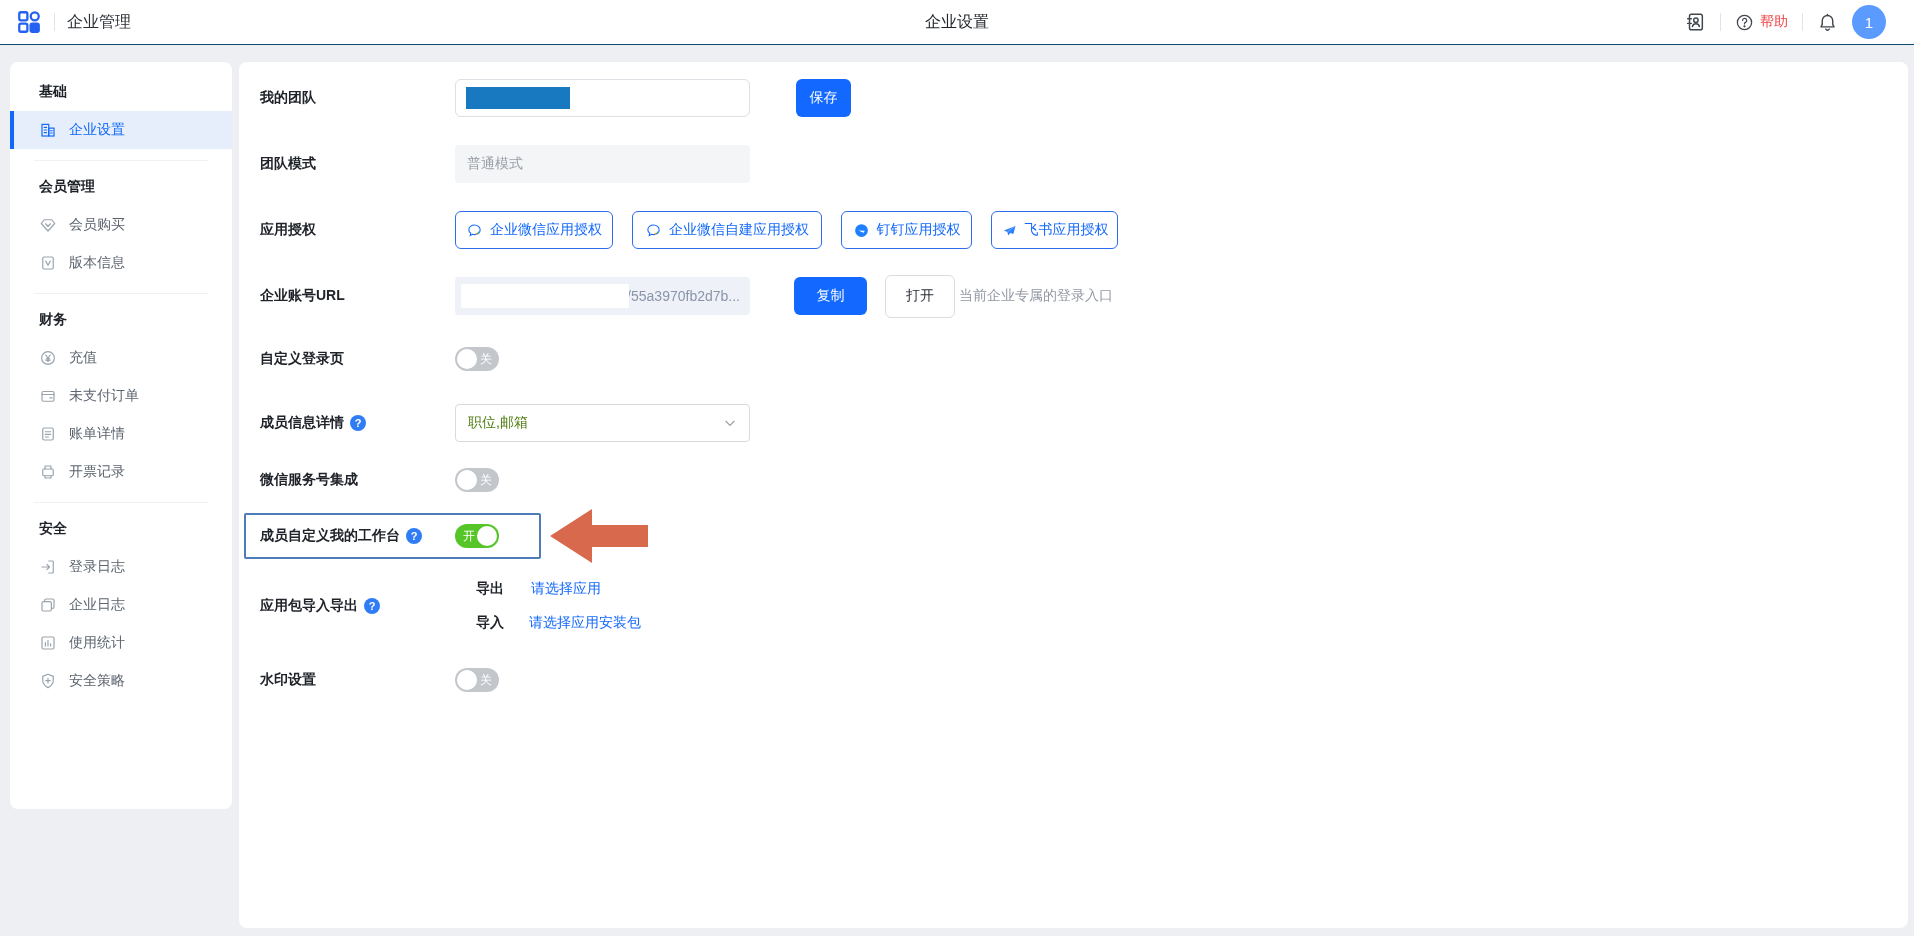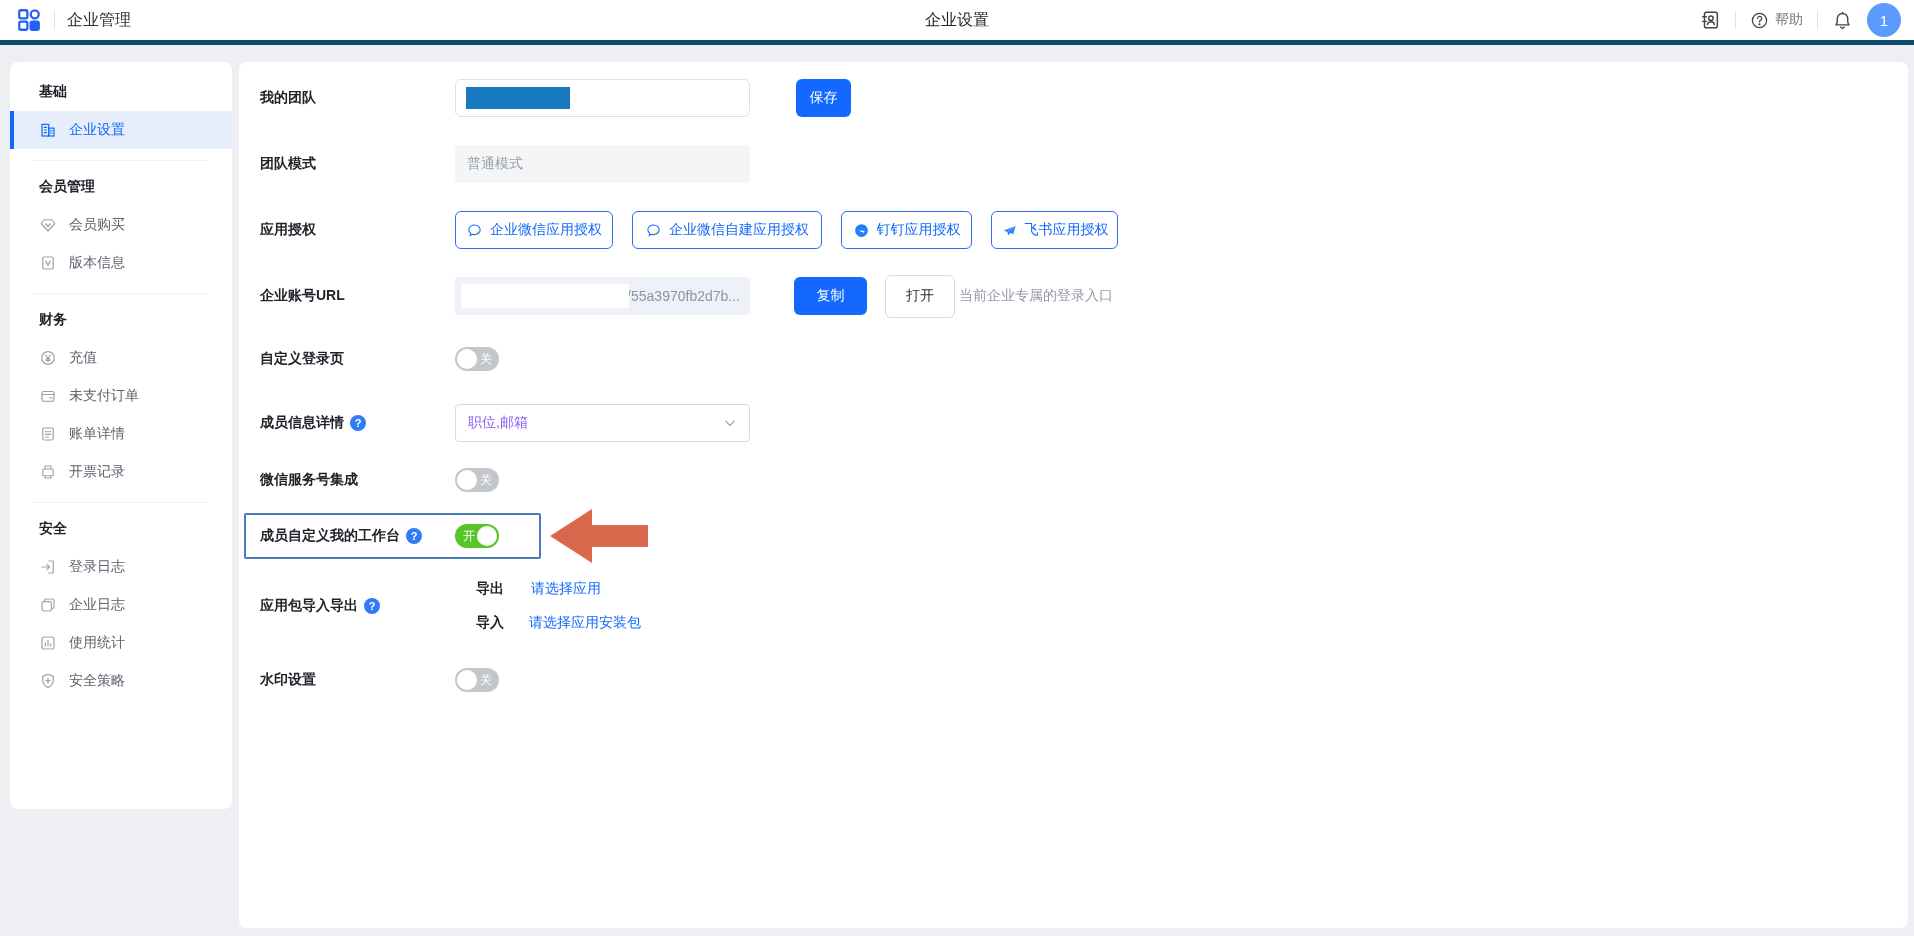--- a/index.html
+++ b/index.html
@@ -3,32 +3,32 @@
 <meta charset="utf-8">
 <style>
   * { box-sizing: border-box; margin: 0; padding: 0; }
   html,body { width:1914px; height:936px; }
   body {
     font-family: "Liberation Sans", "DejaVu Sans", sans-serif;
     background:#edeff3; color:#20242a; overflow:hidden;
   }
   
   .topbar {
-    position:relative; height:45px; background:#fff; border-bottom:5px solid #0c4a6e;
-    display:flex; align-items:center; padding:0 13px 0 16px;
+    position:relative; height:45px; background:#fff; border-bottom:1px solid #0c4a6e;
+    display:flex; align-items:center; padding:0 28px 0 16px;
   }
   .topbar-left { display:flex; align-items:center; gap:12px; }
   .app-title { font-size:16px; color:#2a2f36; }
   .vdiv { width:1px; height:18px; background:#e0e3e8; }
   .center-title {
     position:absolute; left:50%; top:50%; transform:translate(-50%,-50%);
     font-size:16px; color:#1f2329;
   }
   .topbar-right { margin-left:auto; display:flex; align-items:center; gap:14px; }
-  .icon-btn { display:flex; align-items:center; gap:6px; cursor:pointer; color:#737373; font-size:14px; }
+  .icon-btn { display:flex; align-items:center; gap:6px; cursor:pointer; color:#ef4444; font-size:14px; }
   .avatar {
     width:34px; height:34px; border-radius:50%; background:#5b9bff; color:#fff;
     display:flex; align-items:center; justify-content:center; font-size:15px;
   }
   
   .content { display:flex; padding:17px 6px 8px 10px; gap:7px; height:891px; }
   .card { background:#fff; border-radius:8px; }
   .sidebar { width:222px; height:747px; padding-top:4px; flex-shrink:0; }
   .main { flex:1; height:866px; position:relative; }
   
@@ -74,21 +74,21 @@
   }
   .url-input {
     width:295px; height:38px; border-radius:4px; background:#eef1f7; position:relative; overflow:hidden;
   }
   .url-redact { position:absolute; left:6px; top:7px; width:168px; height:24px; background:#fff; border-radius:2px; z-index:2;}
   .url-text { position:absolute; right:10px; top:50%; transform:translateY(-50%); font-size:14px; color:#8b95aa; white-space:nowrap; z-index:1;}
   .hint { font-size:14px; color:#9299a3; }
   .select {
     width:295px; height:38px; border:1px solid #d7dadf; border-radius:4px; background:#fff;
     display:flex; align-items:center; justify-content:space-between; padding:0 12px;
-    font-size:14px; color:#8b5cf6; cursor:pointer;
+    font-size:14px; color:#4d7c0f; cursor:pointer;
   }
   .toggle { position:relative; width:44px; height:24px; border-radius:12px; cursor:pointer; flex-shrink:0;}
   .toggle .knob { position:absolute; top:2px; width:20px; height:20px; border-radius:50%; background:#fff; }
   .toggle .tlabel { position:absolute; top:0; line-height:24px; font-size:12px; color:#fff; }
   .toggle.off { background:#c3c7cc; }
   .toggle.off .knob { left:2px; }
   .toggle.off .tlabel { right:7px; }
   .toggle.on { background:#55c527; }
   .toggle.on .knob { left:22px; }
   .toggle.on .tlabel { left:8px; }

